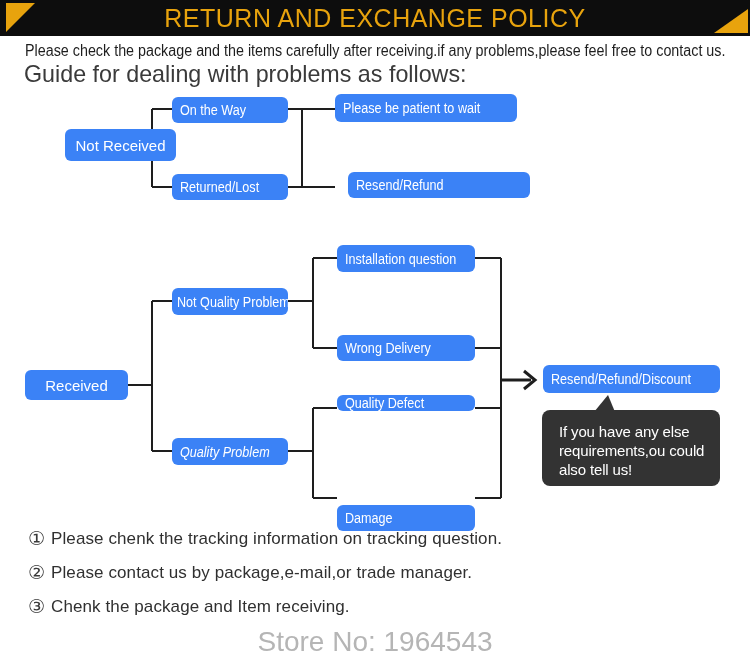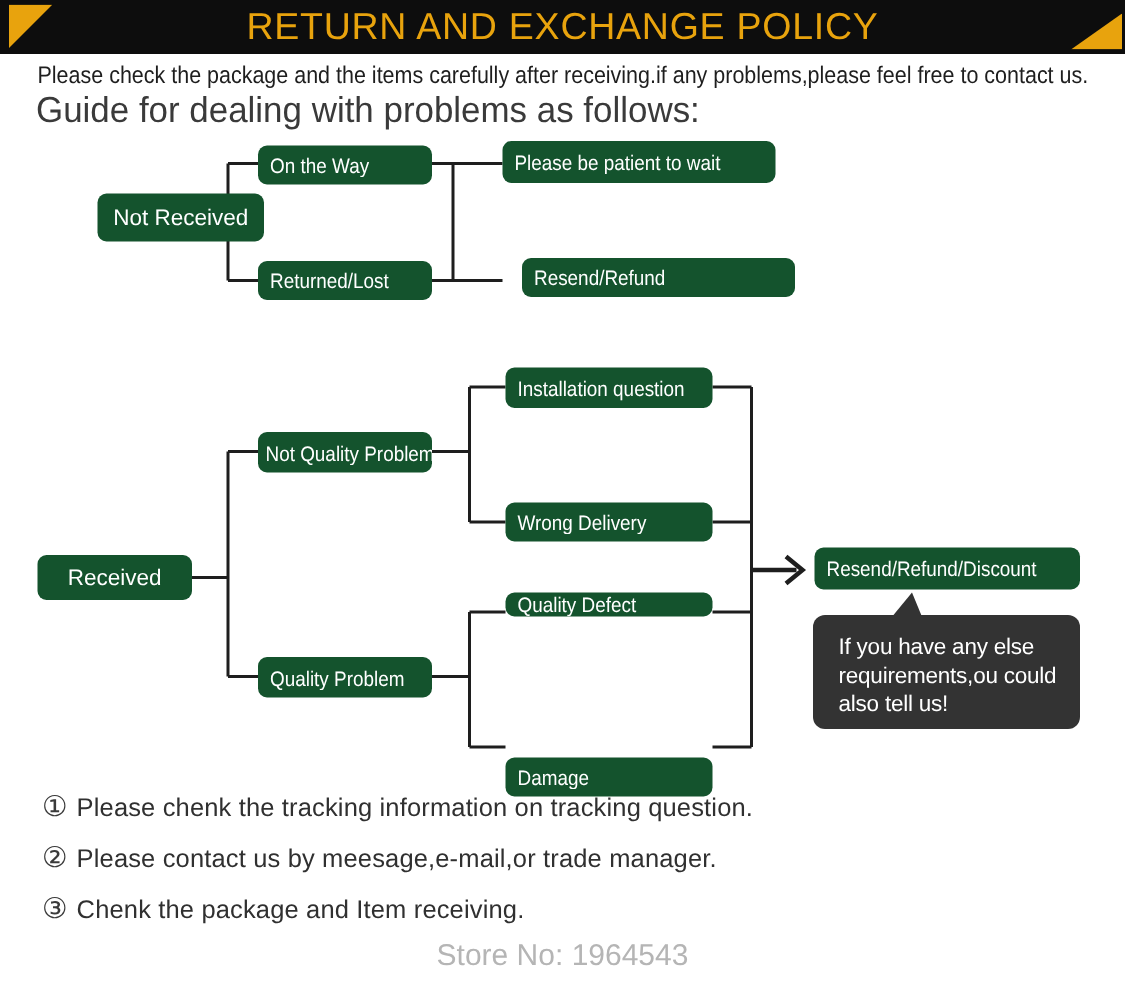--- a/index.html
+++ b/index.html
@@ -19,40 +19,40 @@
   
   .intro { position:absolute; left:25px; top:42px; font-size:16px; color:#1e1e1e;
            white-space:nowrap; transform:scaleX(0.895); transform-origin:0 0; }
   .guide { position:absolute; left:24px; top:60px; font-size:24px; font-weight:400; color:#3a3a3a;
            white-space:nowrap; transform:scaleX(0.97); transform-origin:0 0; }
 
   
   svg.connectors { position:absolute; left:0; top:0; width:750px; height:664px; pointer-events:none; }
 
   
-  .fbox { position:absolute; background:#14532d; color:#ffffff; border-radius:6px;
+  .fbox { position:absolute; background:#3b82f6; color:#ffffff; border-radius:6px;
           display:flex; align-items:center; padding-left:8px; font-size:14px; overflow:hidden; }
   .fbox .lbl { display:inline-block; white-space:nowrap; transform:scaleX(0.9); transform-origin:0 50%; }
   .fbox.center { justify-content:center; padding-left:0; font-size:15px; }
   .fbox.center .lbl { transform:none; }
 
   
   .bubble { position:absolute; left:542px; top:410px; width:178px; height:76px; background:#333333;
             border-radius:8px; color:#ffffff; font-size:15px; line-height:19px;
             padding:12px 8px 0 17px; letter-spacing:-0.15px; }
 
   
   .notes { position:absolute; left:28px; top:527px; color:#333333; }
   .note-item { display:flex; align-items:center; margin-bottom:11px; }
   .note-num { font-size:19px; margin-right:6px; color:#3a3a3a; }
   .note-text { font-size:17px; color:#303030; letter-spacing:0.1px; }
 
   
   .store { position:absolute; left:0; top:626px; width:100%; text-align:center;
-           font-size:20px; color:#b5b5b5; }
+           font-size:28px; color:#b5b5b5; }
 </style>
 </head>
 <body>
 
 <div class="page">
 
   <div class="bar">
     <div class="tri-left"></div>
     <div class="tri-right"></div>
     <div class="title">RETURN AND EXCHANGE POLICY</div>
@@ -84,21 +84,21 @@
   <div class="fbox" style="left:348px;top:172px;width:182px;height:26px;">
     <span class="lbl">Resend/Refund</span>
   </div>
 
   <div class="fbox center" style="left:25px;top:370px;width:103px;height:30px;">
     <span class="lbl">Received</span>
   </div>
   <div class="fbox" style="left:172px;top:288px;width:116px;height:27px;padding-left:5px;text-align:right;">
     <span class="lbl">Not Quality Problem</span>
   </div>
-  <div class="fbox" style="left:172px;top:438px;width:116px;height:27px;">
+  <div class="fbox" style="left:172px;top:438px;width:116px;height:27px;font-style:italic;">
     <span class="lbl">Quality Problem</span>
   </div>
   <div class="fbox" style="left:337px;top:245px;width:138px;height:27px;">
     <span class="lbl">Installation question</span>
   </div>
   <div class="fbox" style="left:337px;top:335px;width:138px;height:26px;">
     <span class="lbl">Wrong Delivery</span>
   </div>
   <div class="fbox" style="left:337px;top:395px;width:138px;height:16px;">
     <span class="lbl">Quality Defect</span>
@@ -112,21 +112,21 @@
 
   <div class="bubble">If you have any else requirements,ou could also tell us!</div>
 
   <div class="notes">
     <div class="note-item">
       <span class="note-num">①</span>
       <span class="note-text">Please chenk the tracking information on tracking question.</span>
     </div>
     <div class="note-item">
       <span class="note-num">②</span>
-      <span class="note-text">Please contact us by meesage,e-mail,or trade manager.</span>
+      <span class="note-text">Please contact us by package,e-mail,or trade manager.</span>
     </div>
     <div class="note-item">
       <span class="note-num">③</span>
       <span class="note-text">Chenk the package and Item receiving.</span>
     </div>
   </div>
 
   <div class="store">Store No: 1964543</div>
 
 </div>

